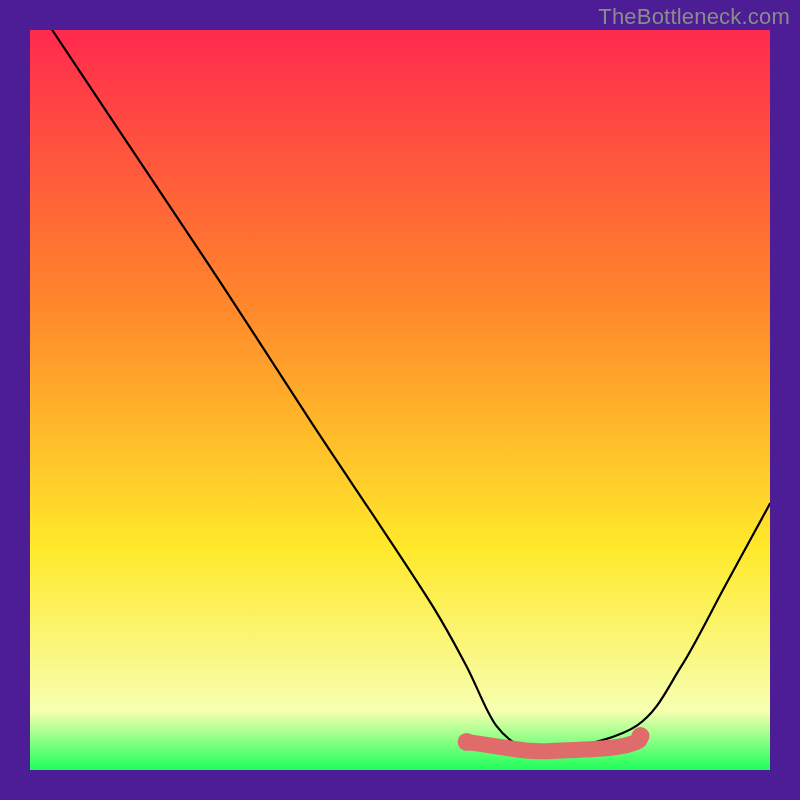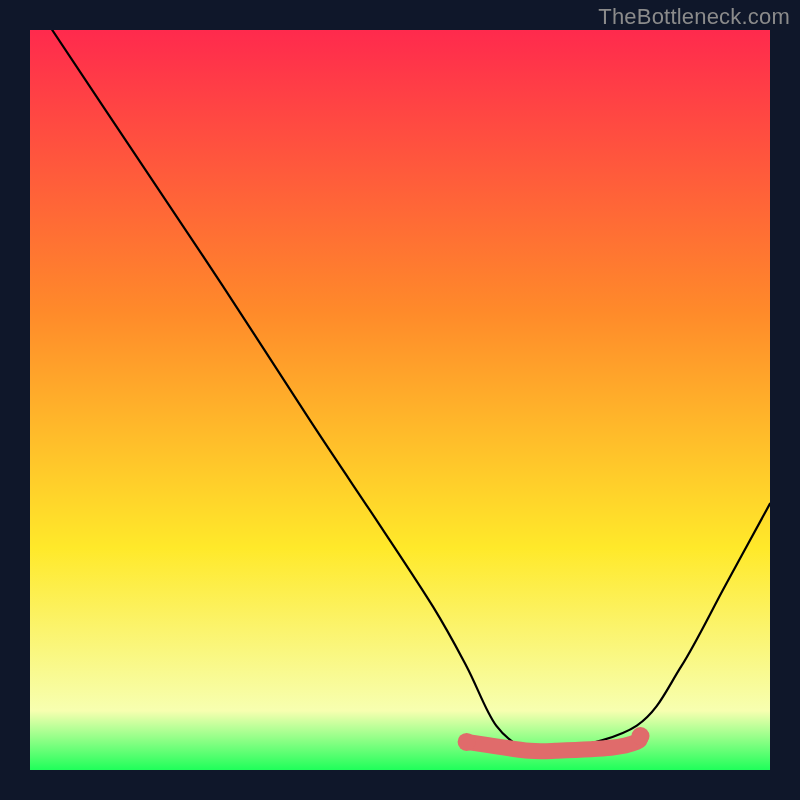--- a/index.html
+++ b/index.html
@@ -7,21 +7,21 @@
     padding: 0;
     width: 800px;
     height: 800px;
     background: #000;
     overflow: hidden;
   }
   .stage {
     position: relative;
     width: 800px;
     height: 800px;
-    background: #0f172a;
+    background: #4c1d95;
   }
   .plot {
     position: absolute;
     left: 30px;
     top: 30px;
     width: 740px;
     height: 740px;
   }
   .watermark {
     position: absolute;

